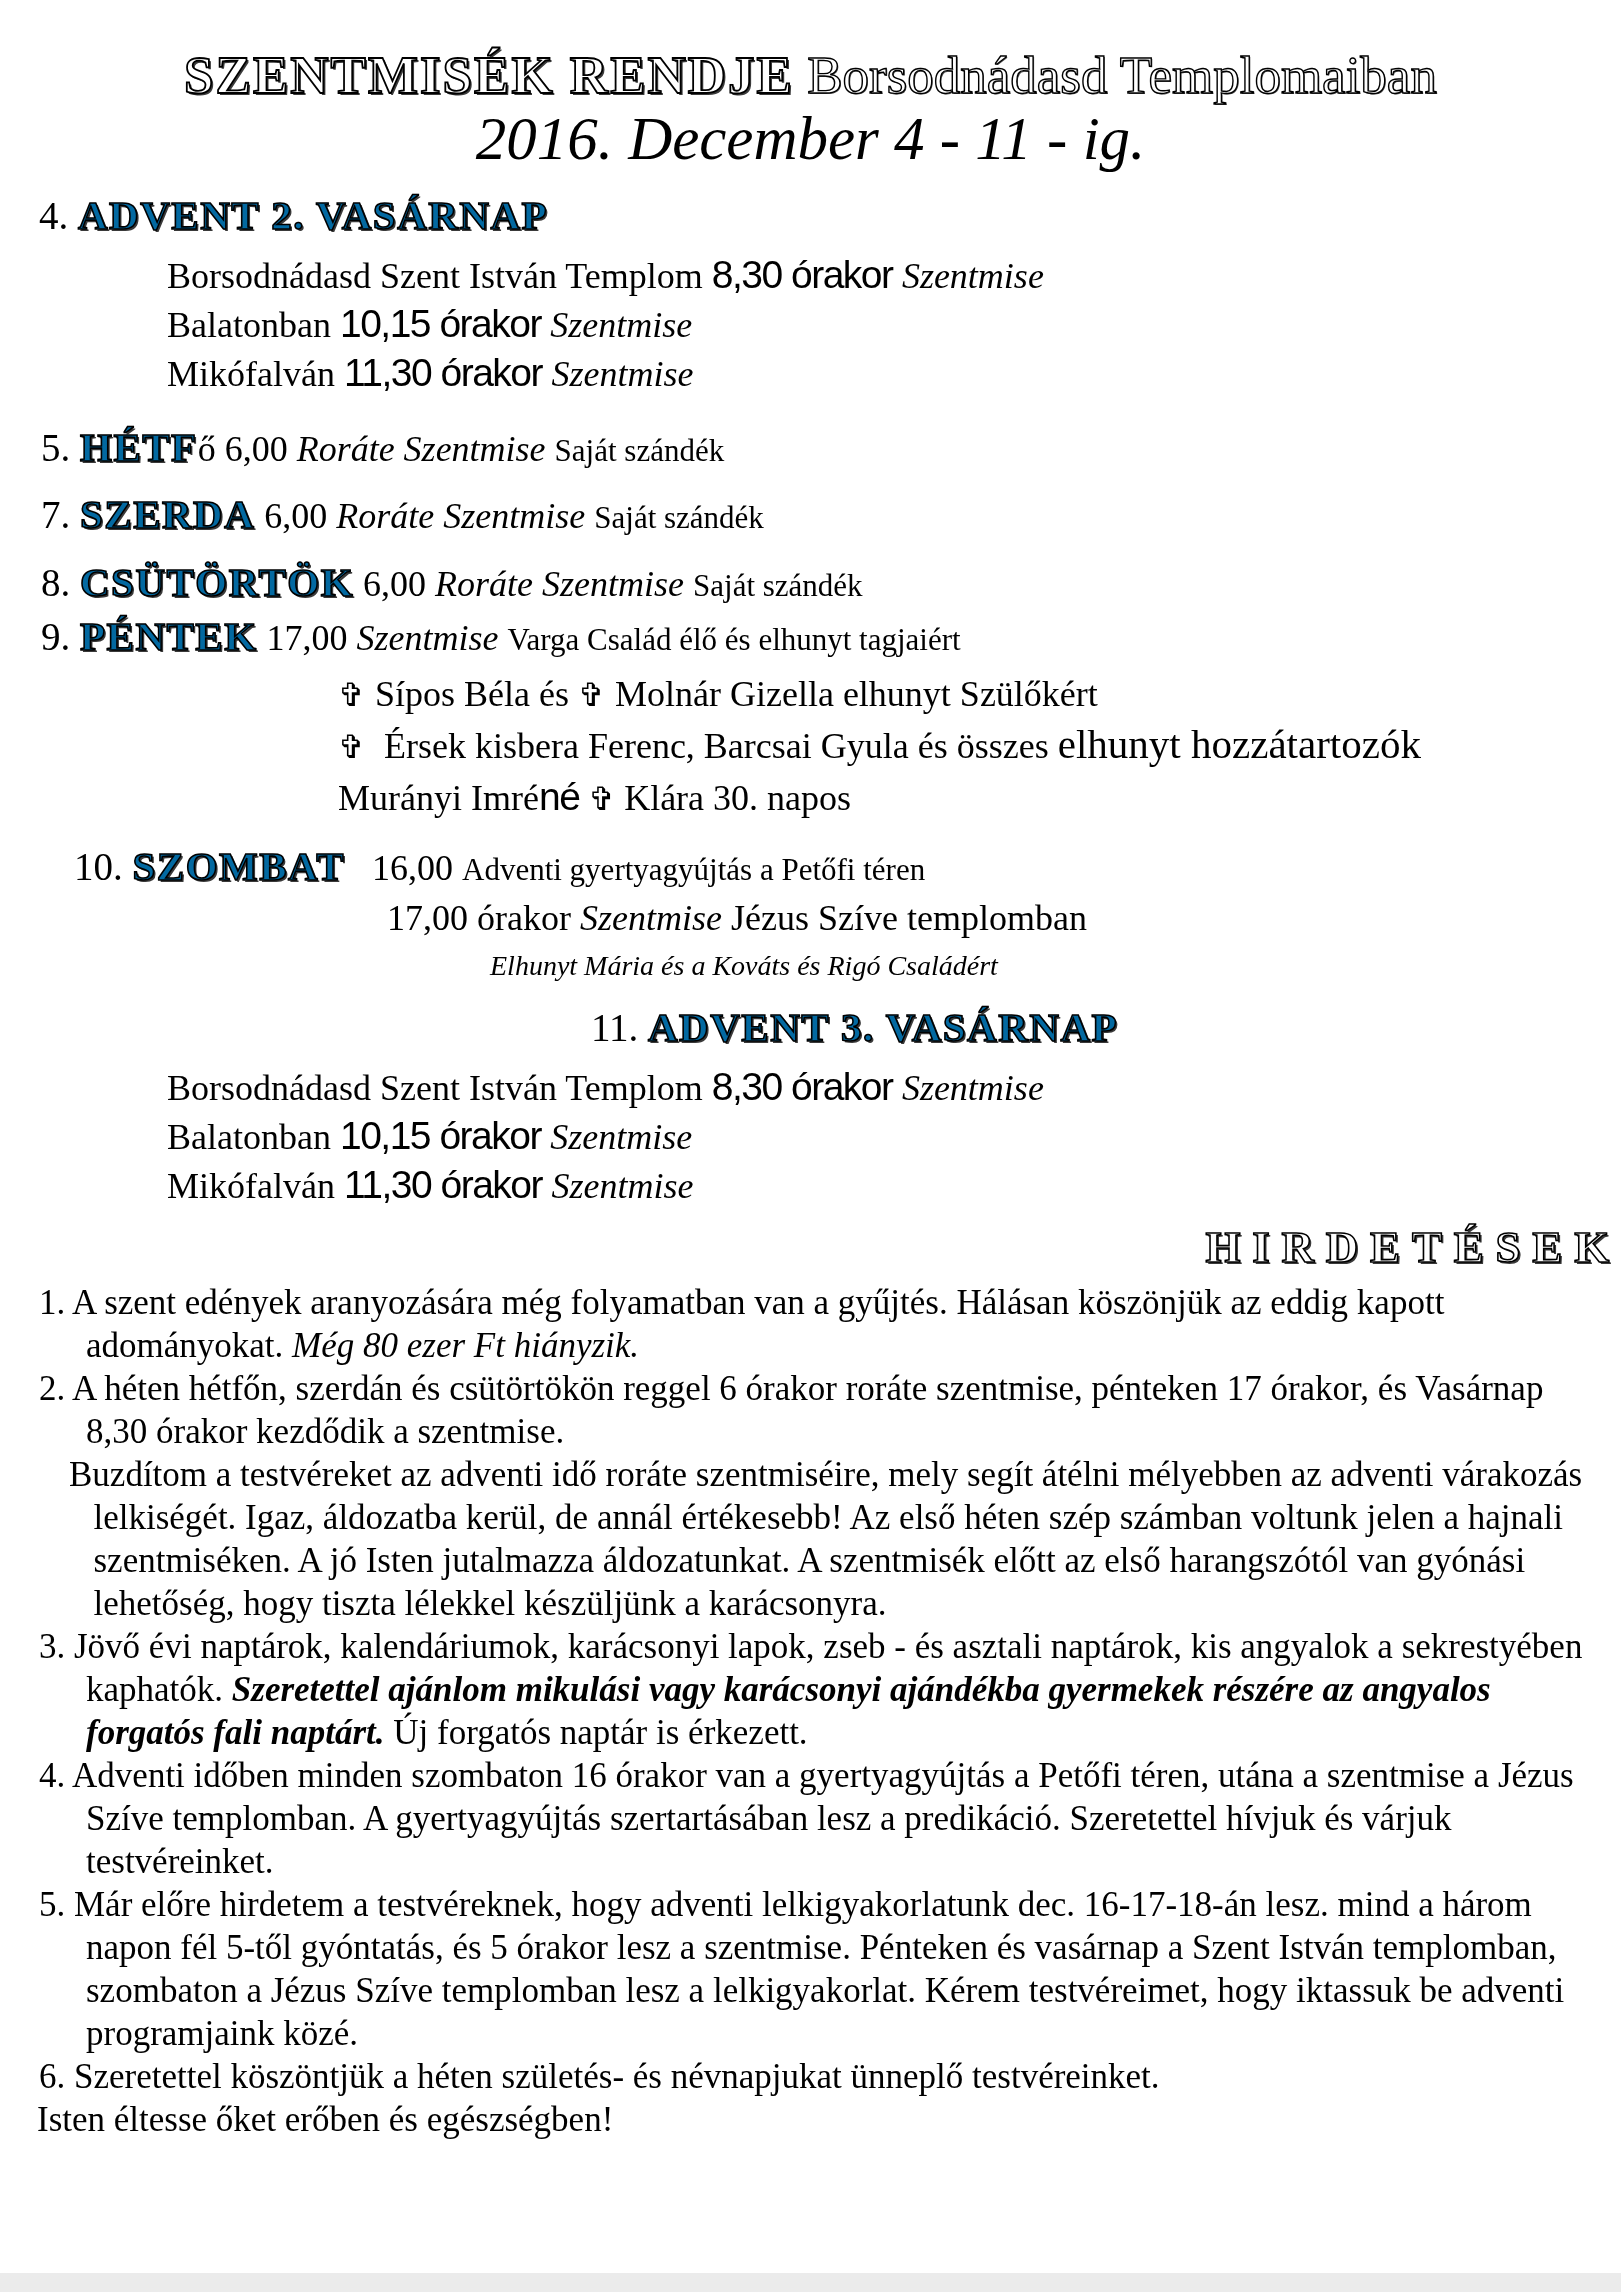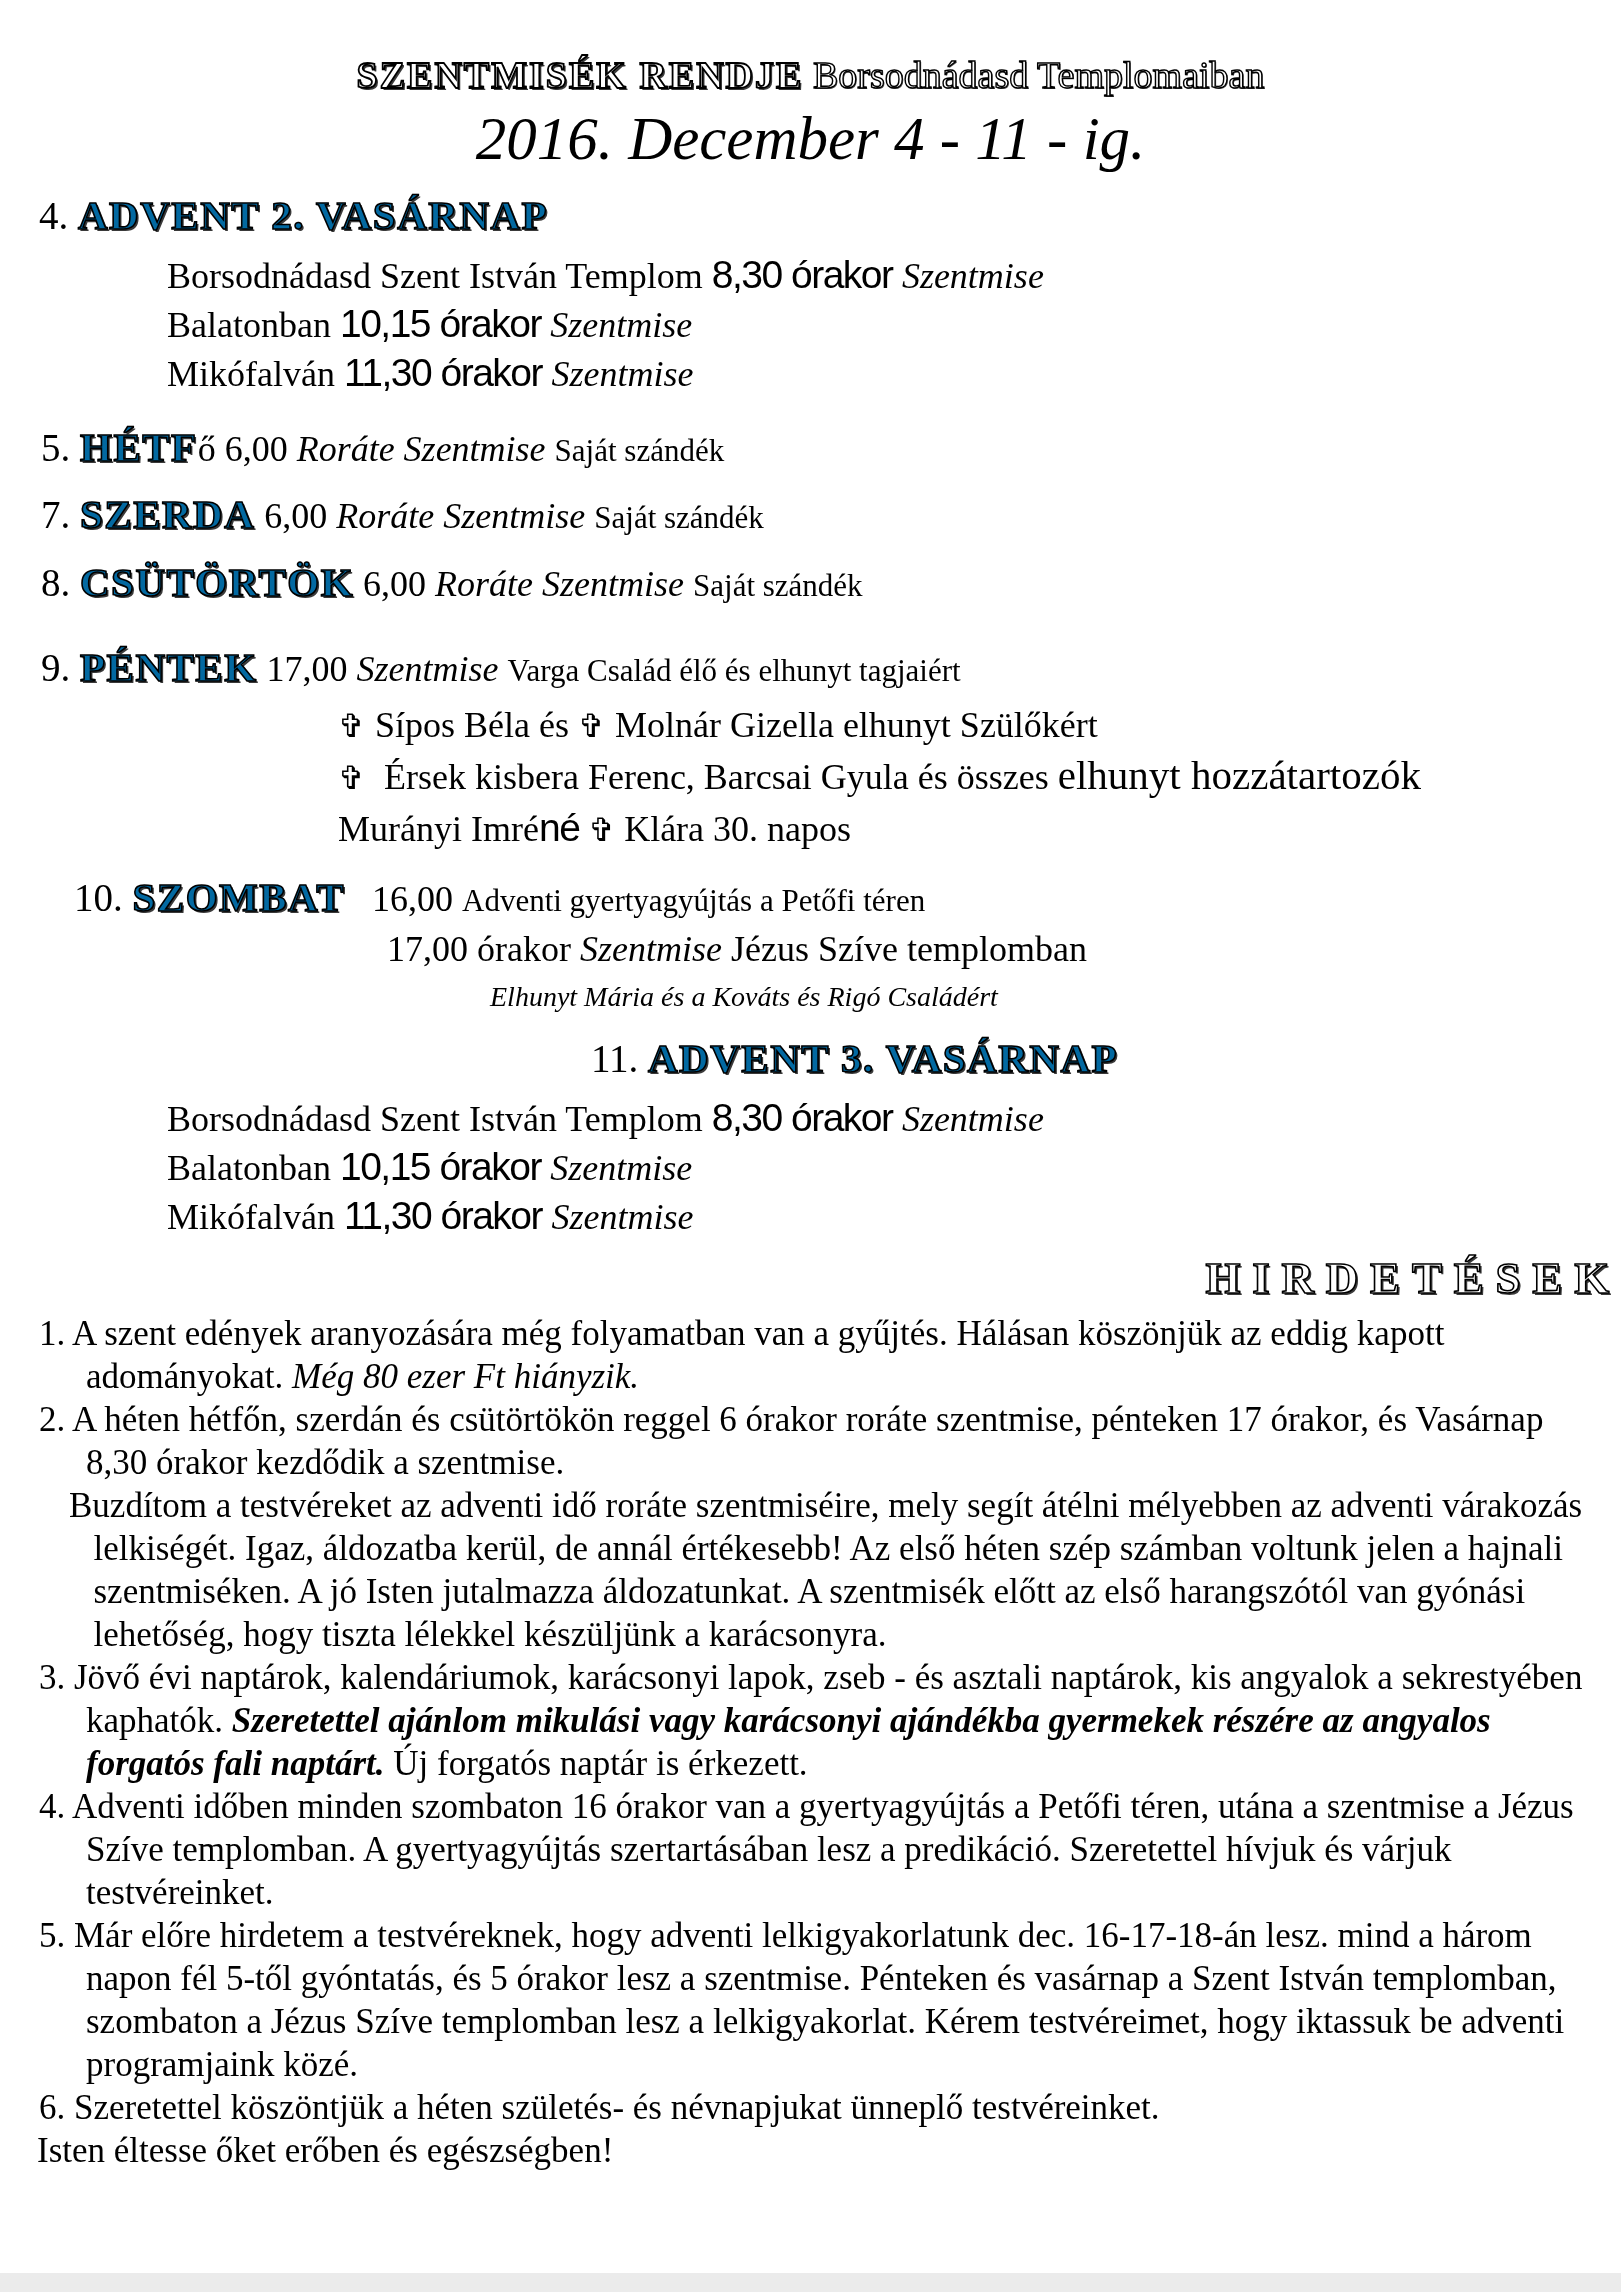--- a/index.html
+++ b/index.html
@@ -4,21 +4,21 @@
 <style>
   html,body{margin:0;padding:0;background:#ffffff;}
   body{width:1621px;height:2293px;overflow:hidden;position:relative;
        font-family:"Liberation Serif", serif;color:#000;}
   .page{width:1621px;height:2293px;padding-top:45px;box-sizing:border-box;position:relative;}
 
   
   .line{white-space:pre-wrap;font-size:36px;line-height:47px;}
 
   
-  .title-line1{text-align:center;font-size:38px;line-height:61px;white-space:pre-wrap;}
+  .title-line1{text-align:center;font-size:53px;line-height:61px;white-space:pre-wrap;}
   .title-line2{text-align:center;margin-top:5.9px;font-size:61px;line-height:53px;}
 
   
   .sg-deco-xl{font-weight:bold;color:#fff;-webkit-text-stroke:1.8px #000;
       text-shadow:2px 2px 0 #3a3a3a, 0 0 1px #000;letter-spacing:2px;}
   .sg-outline-xl{color:#fff;-webkit-text-stroke:1.4px #000;
       text-shadow:1px 1px 0 #555, 0 0 1px #000;}
   .sg-date{font-style:italic;}
   .sg-deco{font-weight:bold;color:#0369a1;-webkit-text-stroke:1.6px #000;
       text-shadow:2px 2px 0 #3a3a3a, 0 0 1px #000;letter-spacing:1.5px;font-size:41px;}
@@ -31,21 +31,21 @@
   .sg-cross{font-family:"DejaVu Sans", sans-serif;font-size:32px;}
 
   
   .l-e4   {margin-left:39px;  margin-top:25.5px; line-height:51px;}
   .l-loc  {margin-left:167px;}
   .l-loc1 {margin-top:7.8px;}
   .l-day  {margin-left:41px;  line-height:51px;}
   .l-d5   {margin-top:23.5px;}
   .l-d7   {margin-top:13.7px;}
   .l-d8   {margin-top:13.7px;}
-  .l-d9   {margin-top:31px;}
+  .l-d9   {margin-top:0;}
   .l-cross{margin-left:338px;}
   .l-c1   {margin-top:5.9px;}
   .l-c2   {margin-top:2px;}
   .l-mur  {margin-left:338px;margin-top:2px;}
   .l-szo  {margin-left:74px; margin-top:17.6px; line-height:51px;}
   .l-szt2 {margin-left:387px;}
   .l-szt3 {margin-left:490px;font-size:28px;}
   .l-d11  {margin-left:88px; margin-top:13.7px; line-height:51px;text-align:center;}
 
   

